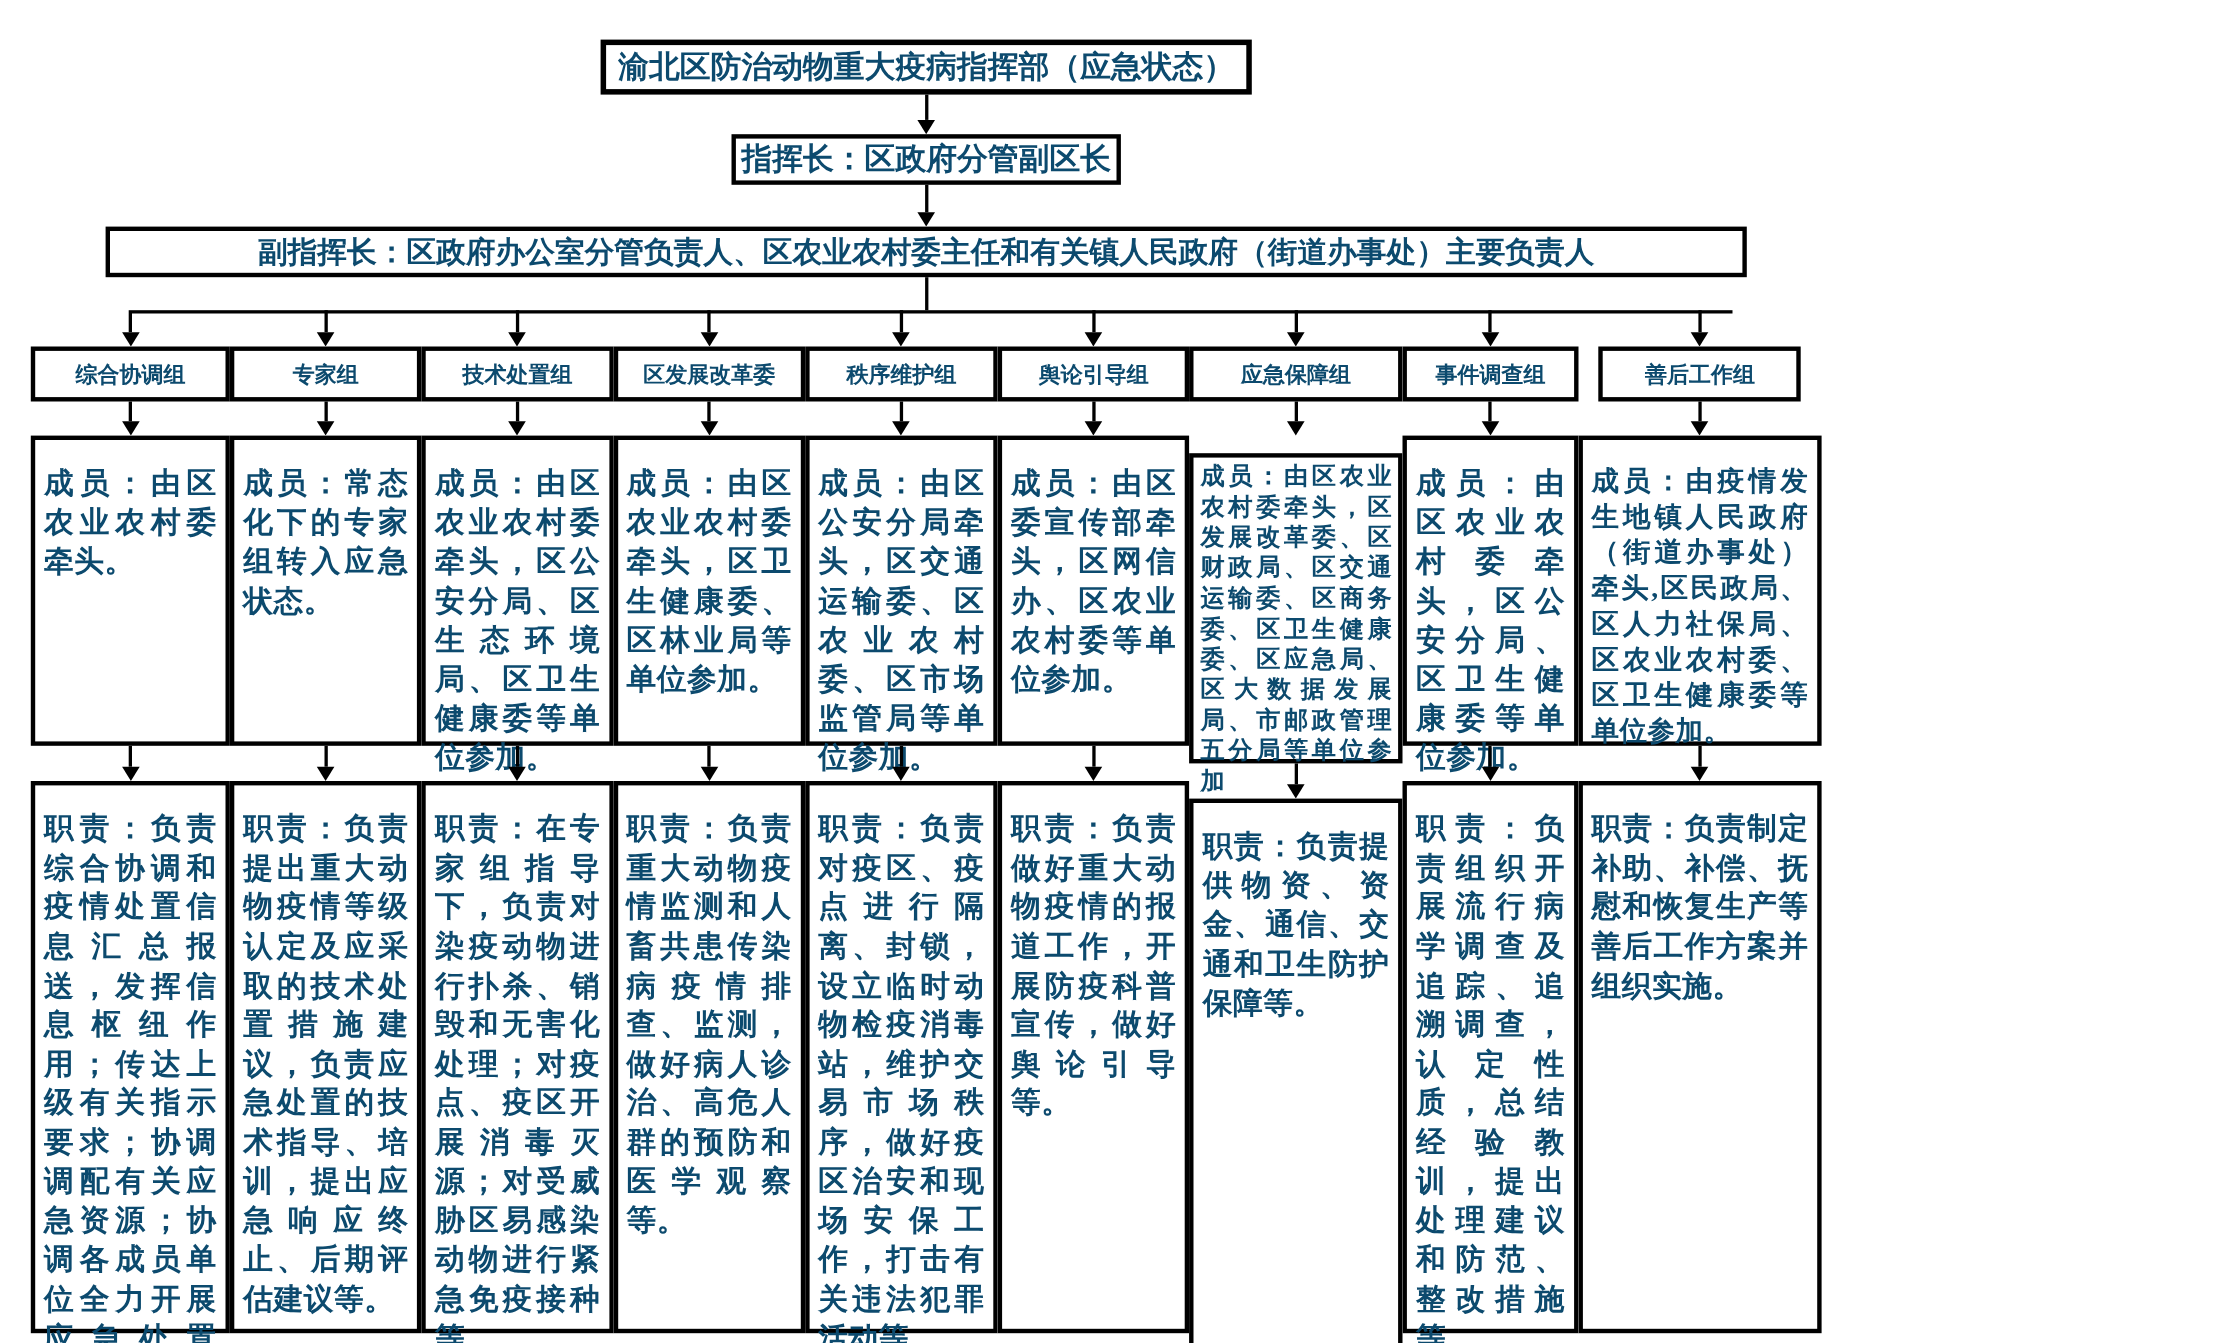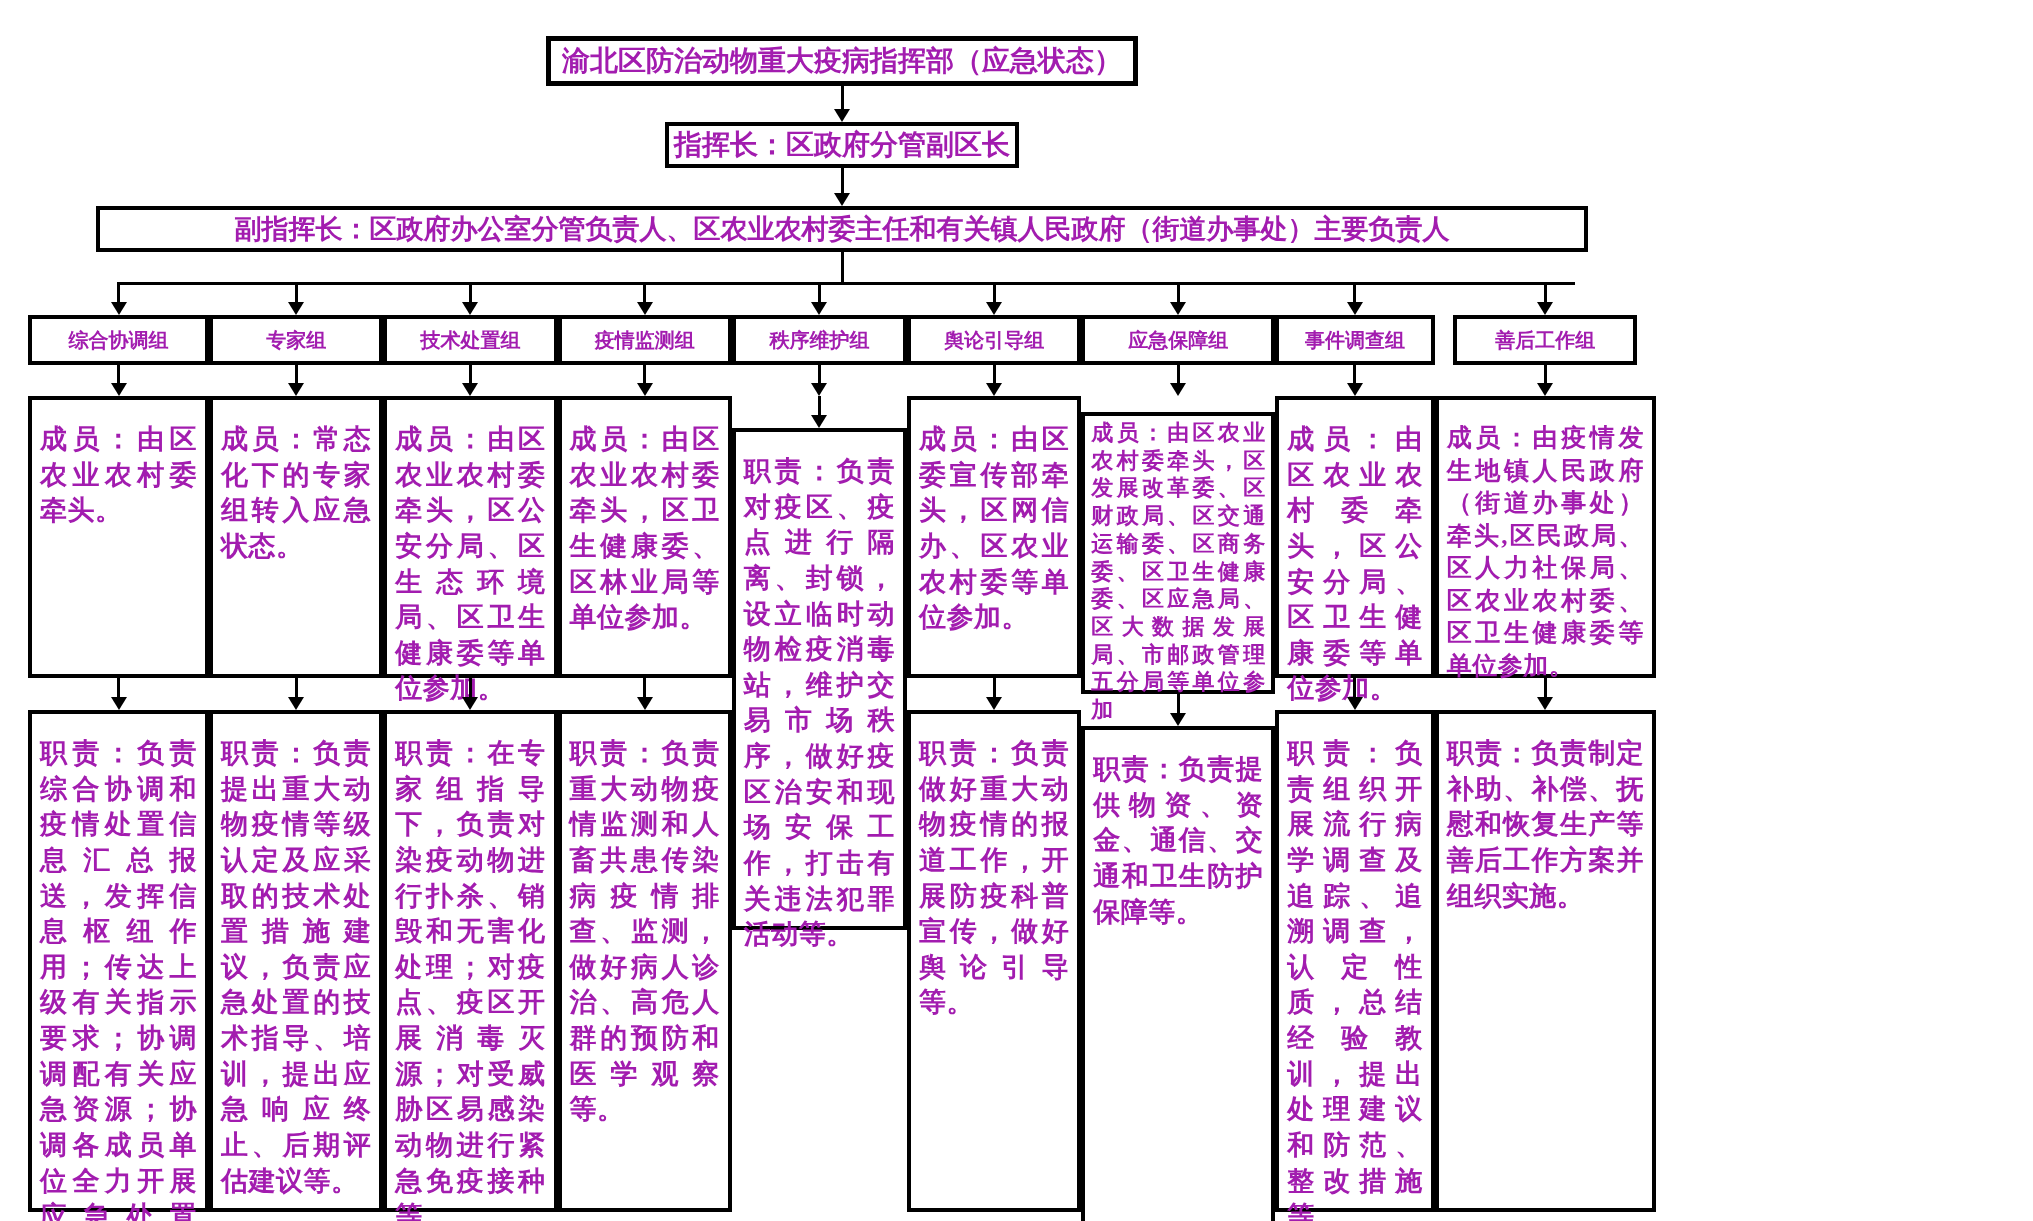--- a/index.html
+++ b/index.html
@@ -1,19 +1,19 @@
 <!DOCTYPE html>
 <html><head>
 <meta charset="utf-8">
 <style>
   html,body{margin:0;padding:0;background:#ffffff;}
   .canvas{
     width:1684px;height:1221px;position:relative;background:#fff;
     font-family:"Liberation Serif","DejaVu Serif",serif;
-    font-weight:bold;color:#a21caf;box-sizing:border-box;padding-top:36px;
+    font-weight:bold;color:#0c4a6e;box-sizing:border-box;padding-top:36px;
     overflow:hidden;
   }
   
   .box{border:4px solid #000;background:#fff;box-sizing:border-box;}
   .cbox{display:flex;align-items:center;justify-content:center;text-align:center;}
   
   .top-section{display:flex;flex-direction:column;align-items:center;}
   .box-title{width:592px;height:50px;font-size:28px;border-width:5px;}
   .box-commander{width:354px;height:46px;font-size:28px;text-align:right;}
   .box-deputy{width:1492px;height:46px;font-size:27px;}
@@ -130,21 +130,21 @@
         </div>
       <div class="box txt duty-box">职责：在专家组指导下，负责对染疫动物进行扑杀、销毁和无害化处理；对疫点、疫区开展消毒灭源；对受威胁区易感染动物进行紧急免疫接种等。</div>
     </div>
 
     <div class="col col-4">
       <div class="varrow drop">
           <span class="line"></span>
           <span class="head"></span>
         </div>
       <div class="box cbox head-box">
-          <span>疫情监测组</span>
+          <span>区发展改革委</span>
         </div>
       <div class="varrow mid">
           <span class="line"></span>
           <span class="head"></span>
         </div>
       <div class="box txt member-box">成员：由区农业农村委牵头，区卫生健康委、区林业局等单位参加。</div>
       <div class="varrow low">
           <span class="line"></span>
           <span class="head"></span>
         </div>
@@ -156,20 +156,21 @@
           <span class="line"></span>
           <span class="head"></span>
         </div>
       <div class="box cbox head-box">
           <span>秩序维护组</span>
         </div>
       <div class="varrow mid">
           <span class="line"></span>
           <span class="head"></span>
         </div>
+      <div class="box txt member-box">成员：由区公安分局牵头，区交通运输委、区农业农村委、区市场监管局等单位参加。</div>
       <div class="varrow low">
           <span class="line"></span>
           <span class="head"></span>
         </div>
       <div class="box txt duty-box">职责：负责对疫区、疫点进行隔离、封锁，设立临时动物检疫消毒站，维护交易市场秩序，做好疫区治安和现场安保工作，打击有关违法犯罪活动等。</div>
     </div>
 
     <div class="col col-6">
       <div class="varrow drop">
           <span class="line"></span>

